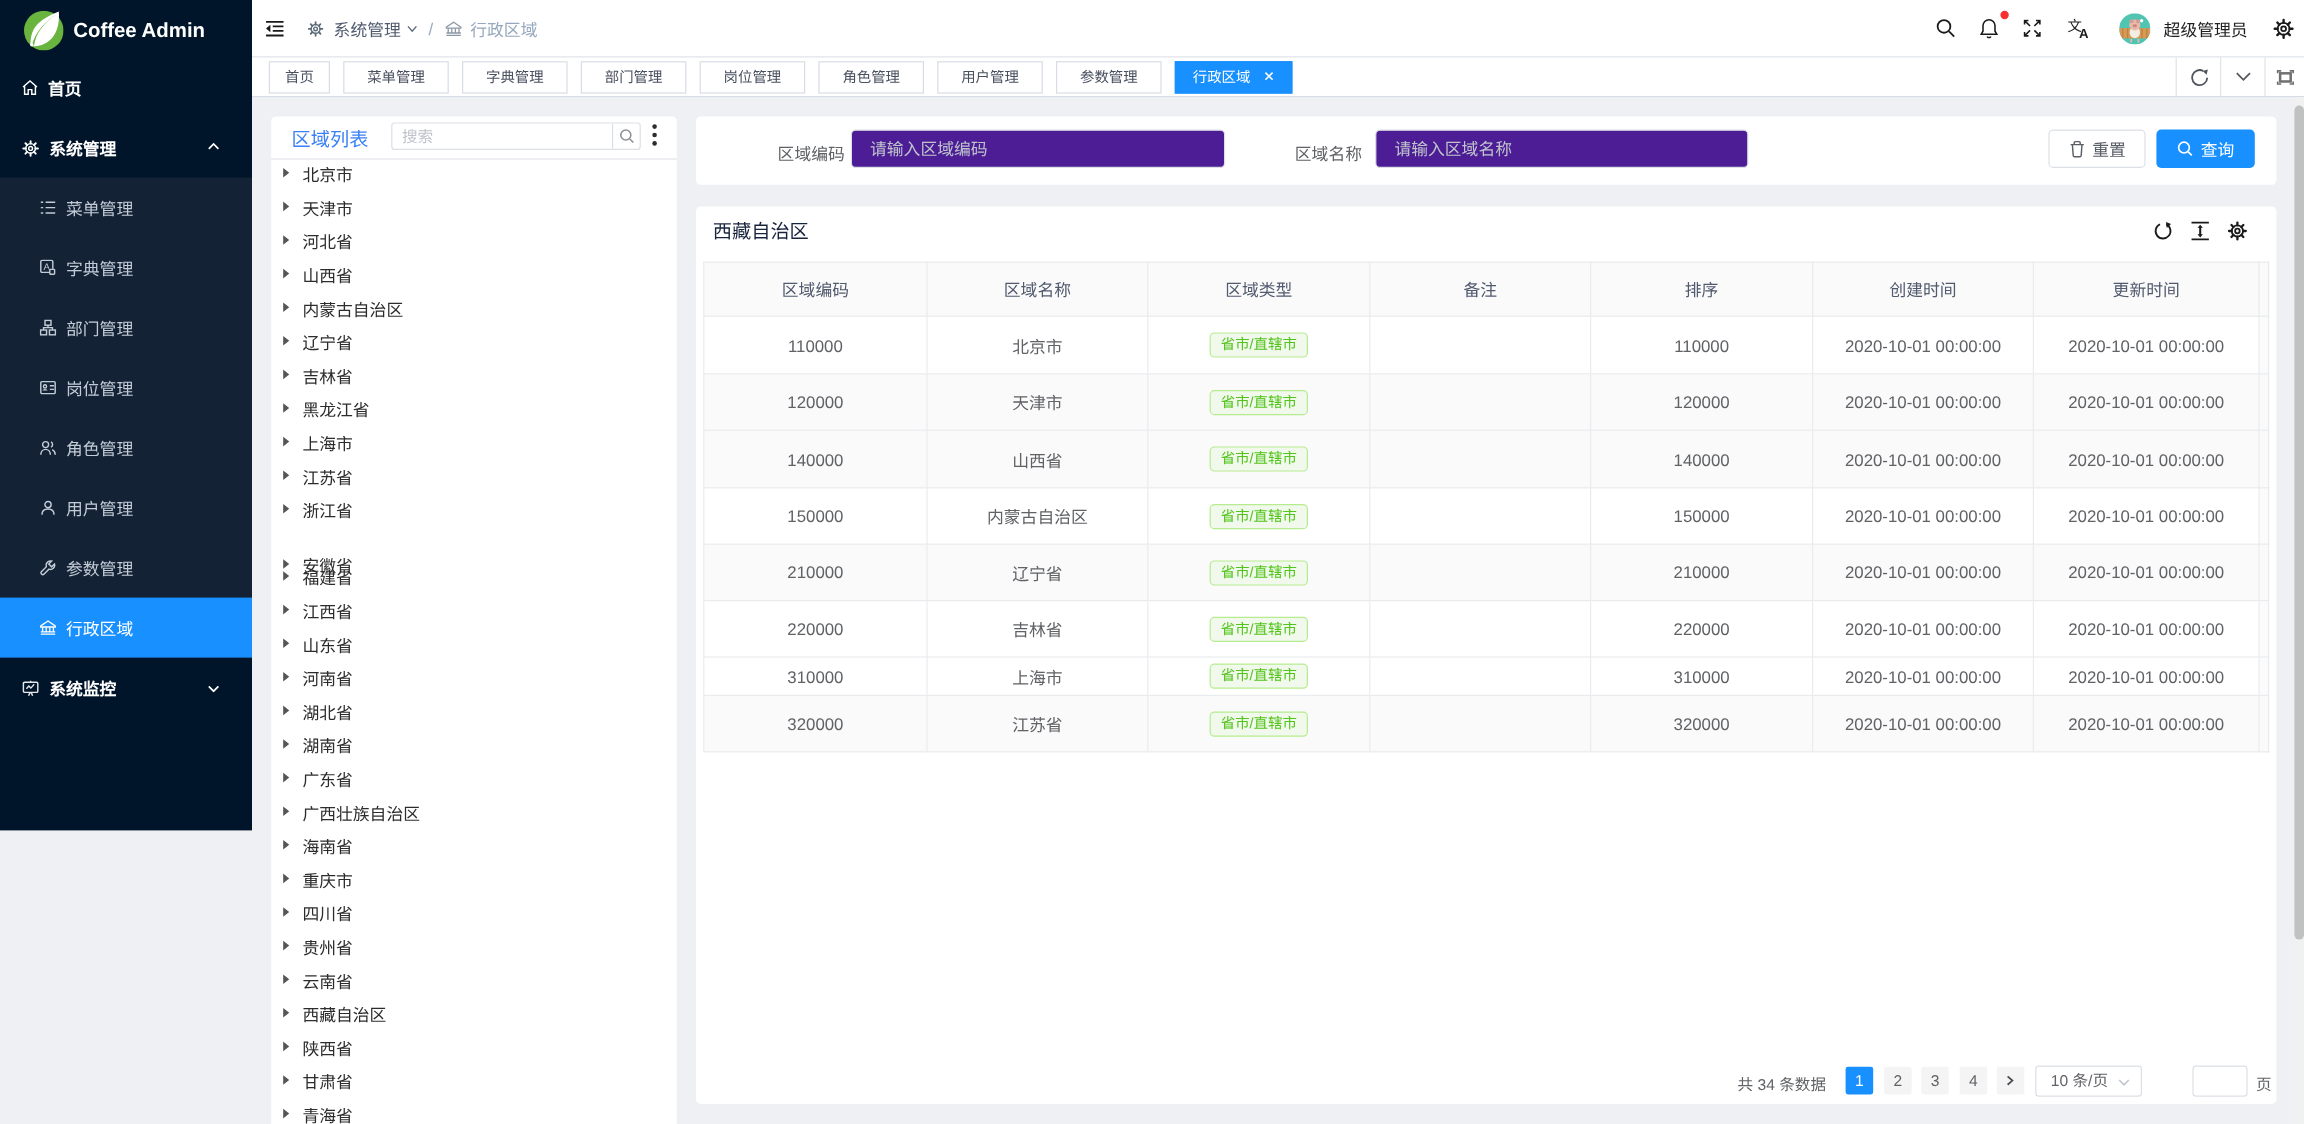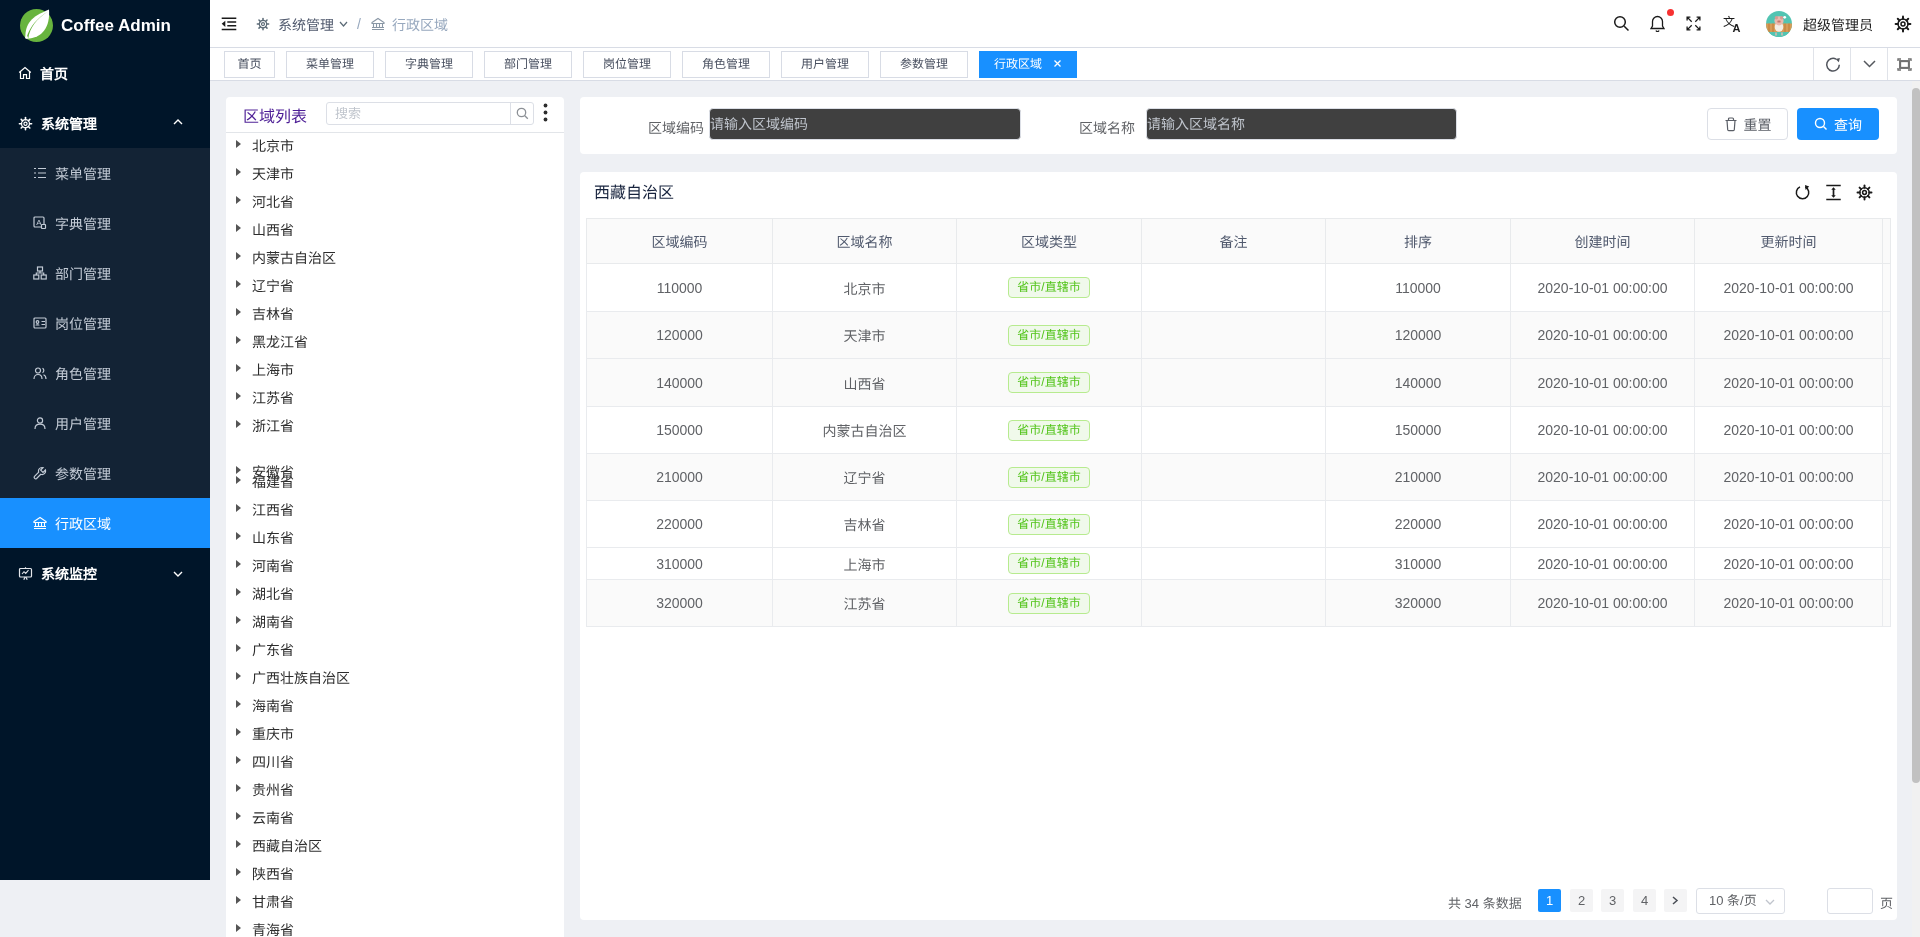--- a/index.html
+++ b/index.html
@@ -1,20 +1,20 @@
 <!DOCTYPE html>
 <html lang="zh-CN"><head>
 <meta charset="UTF-8">
 <title>Coffee Admin</title>
 <style>
 * { margin:0; padding:0; box-sizing:border-box; }
 html,body { width:1920px; height:937px; overflow:hidden; font-family:"Liberation Sans",sans-serif; background:#eef0f4; }
 
 
-#sidebar { position:absolute; left:0; top:0; width:210px; height:880px; background:#001529; z-index:5; }
+#sidebar { position:absolute; left:0; top:0; width:210px; height:692px; background:#001529; z-index:5; }
 #logo { height:48px; display:flex; align-items:center; padding-left:20px; }
 #logo .txt { color:#fff; font-size:17px; font-weight:bold; margin-left:8px; margin-top:4px; }
 .mi { position:relative; height:50px; display:flex; align-items:center; padding-left:18px; color:#ffffff; font-size:14px; font-weight:600; }
 #submenu .mi { font-weight:normal; }
 .mi svg { margin-right:8px; flex:none; }
 .mi .caret { position:absolute; right:19px; top:21px; }
 #submenu { background:#132335; }
 #submenu .mi { padding-left:33px; color:#c3cbd6; }
 #submenu .mi.active { background:#1890ff; color:#fff; }
 
@@ -29,32 +29,32 @@
 #tabsbar { position:absolute; left:210px; top:48px; width:1710px; height:33px; background:#fff; border-bottom:1px solid #d8dce5; z-index:4; }
 .tab { position:absolute; top:3px; height:27px; line-height:25px; border:1px solid #d8dce5; background:#fff; color:#495060; font-size:12px; text-align:center; }
 .tab.active { background:#1890ff; border-color:#1890ff; color:#fff; }
 .tbtn { position:absolute; top:0; width:37px; height:32px; border-left:1px solid #e0e3e9; display:flex; align-items:center; justify-content:center; }
 
 
 #content { position:absolute; left:210px; top:81px; width:1710px; height:856px; background:#eef0f4; overflow:hidden; }
 .card { position:absolute; background:#fff; border-radius:4px; }
 #treecard { left:16px; top:16px; width:338px; height:860px; }
 #treehead { position:relative; height:36px; }
-#treetitle { position:absolute; left:17px; top:6px; font-size:16px; color:#4c1d95; font-weight:500; }
+#treetitle { position:absolute; left:17px; top:6px; font-size:16px; color:#3b82f6; font-weight:500; }
 #treesearch { position:absolute; left:100px; top:5px; width:208px; height:23px; border:1px solid #dcdfe6; border-radius:3px; display:flex; }
 #treesearch .ph { flex:1; line-height:21px; padding-left:8px; color:#bfc4cc; font-size:13px; }
 #treesearch .sbtn { width:23px; border-left:1px solid #dcdfe6; display:flex; align-items:center; justify-content:center; }
 #treediv { position:absolute; left:0; top:35px; width:338px; border-top:1px solid #e2e5e9; }
 .trow { position:absolute; left:0; width:338px; height:28px; font-size:14px; color:#2c2c2c; }
 .trow .car { position:absolute; left:10px; top:8px; width:0; height:0; border-style:solid; border-width:4.5px 0 4.5px 5.5px; border-color:transparent transparent transparent #555; }
 .trow .lbl { position:absolute; left:26px; top:3px; }
 
 #searchcard { left:370px; top:16px; width:1317px; height:57px; }
 .flabel { position:absolute; top:20px; font-size:14px; color:#606266; }
-.finput { position:absolute; top:11px; width:312px; height:32px; border:1px solid #dcdfe6; border-radius:4px; line-height:30px; color:#bfc4cc; font-size:14px; background:#404040; }
+.finput { position:absolute; top:11px; width:312px; height:32px; border:1px solid #dcdfe6; border-radius:4px; line-height:30px; padding-left:15px; color:#bfc4cc; font-size:14px; background:#4c1d95; }
 .btn { position:absolute; top:11px; height:32px; border-radius:4px; font-size:14px; display:flex; align-items:center; justify-content:center; }
 #btn-reset { left:1127px; width:81px; border:1px solid #dcdfe6; background:#fff; color:#5a5e66; }
 #btn-query { left:1217px; width:82px; background:#1890ff; color:#fff; }
 
 #tablecard { left:370px; top:91px; width:1317px; height:748px; }
 #tbltitle { position:absolute; left:14px; top:7px; font-size:16px; color:#17233d; font-weight:500; }
 .ticon { position:absolute; top:12px; }
 
 #tbl { position:absolute; left:6px; top:46px; width:1304px; border-collapse:collapse; font-size:14px; color:#606266; table-layout:fixed; }
 #tbl th { height:45px; background:#fafafa; font-weight:normal; color:#515a6e; border:1px solid #e8eaec; text-align:center; font-size:14px; }

